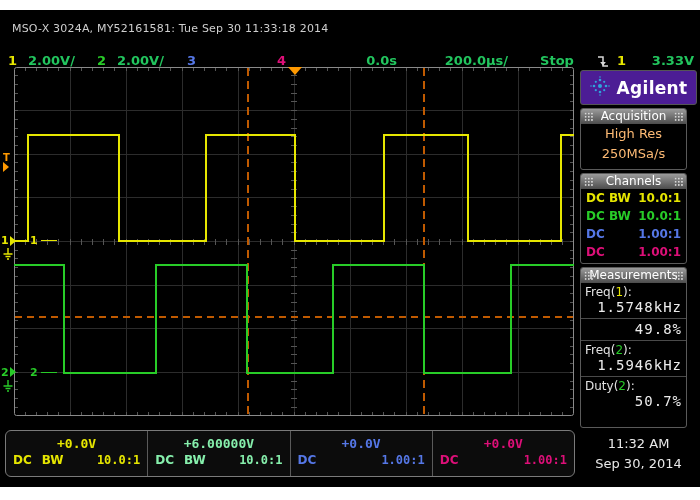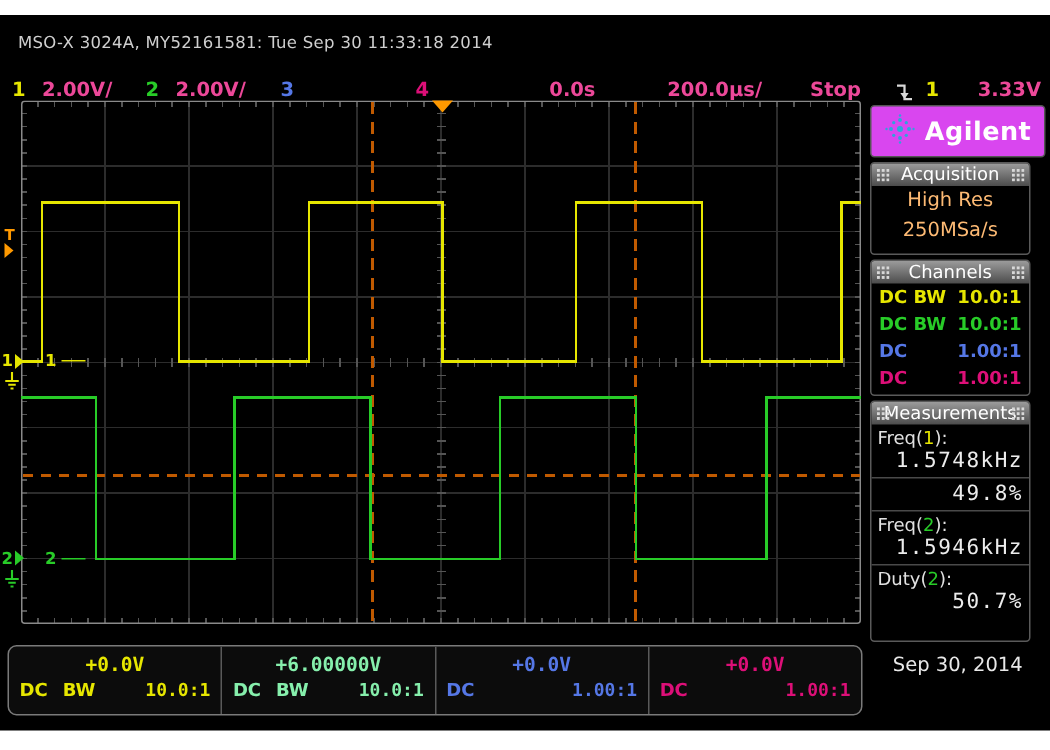--- a/index.html
+++ b/index.html
@@ -3,21 +3,21 @@
 <meta charset="utf-8">
 <style>
   * { margin:0; padding:0; box-sizing:border-box; }
   html,body { background:#ffffff; }
   body { font-family:"DejaVu Sans", sans-serif; }
   .stage { position:relative; width:700px; height:500px; background:#ffffff; overflow:hidden; }
   .screen { position:absolute; left:0; top:10px; width:700px; height:477px; background:#000; }
   .abs { position:absolute; }
   .title-bar { left:12px; top:12px; font-size:11px; color:#cfcfcf; letter-spacing:0.2px; white-space:nowrap; }
   .stat { top:43px; height:17px; font-size:13px; font-weight:bold; white-space:nowrap; }
-  .dimtxt { color:#ec4899; }
+  .dimtxt { color:#22c55e; }
   .mono { font-family:"DejaVu Sans Mono", monospace; }
   .plot-wrap { left:14px; top:57px; width:560px; height:349px; }
   .tri-down { width:0; height:0; border-left:7px solid transparent; border-right:7px solid transparent; border-top:8px solid #ff9900; }
   .tri-right { width:0; height:0; border-top:5px solid transparent; border-bottom:5px solid transparent; border-left:6px solid currentColor; }
   .marker-col { display:flex; flex-direction:column; align-items:center; line-height:9px; }
   .ref-marker { display:flex; align-items:center; font-size:11px; font-weight:bold; }
   .panel-box { left:580px; width:107px; border:1px solid #5a5a5a; border-radius:3px; background:#000; }
   .sec-hdr { position:relative; height:15px; background:linear-gradient(#9b9b9b,#4c4c4c); color:#fff; font-size:12px; text-align:center; line-height:15px; border-radius:2px 2px 0 0; }
   .grip { position:absolute; top:3px; width:9px; height:9px; background-image:radial-gradient(#d8d8d8 1px, rgba(0,0,0,0) 1.2px); background-size:3.2px 3.2px; }
   .grip.l { left:3px; } .grip.r { right:3px; }
@@ -28,21 +28,21 @@
   .m-label { font-size:12px; color:#e2e2e2; }
   .m-value { text-align:right; font-size:14px; color:#ececec; letter-spacing:1px; }
   .bottom-bar { left:5px; top:420px; width:570px; height:47px; background:#0c0c0c; border:1px solid #7a7a7a; border-radius:6px; display:flex; overflow:hidden; }
   .b-seg { flex:1; padding:4px 7px 3px 7px; }
   .b-seg + .b-seg { border-left:1px solid #5a5a5a; }
   .b-off { text-align:center; font-size:13px; font-weight:bold; line-height:17px; }
   .b-line2 { display:flex; font-size:12px; font-weight:bold; line-height:17px; }
   .b-line2 .bw { margin-left:10px; }
   .b-line2 .probe { margin-left:auto; }
   .clock { left:580px; top:424px; width:117px; text-align:center; color:#e8e8e8; font-size:13px; line-height:20px; }
-  .logo-box { left:580px; top:60px; width:117px; height:35px; border:1px solid #555; border-radius:3px; display:flex; align-items:center; justify-content:center; gap:7px; background:#d946ef; }
+  .logo-box { left:580px; top:60px; width:117px; height:35px; border:1px solid #555; border-radius:3px; display:flex; align-items:center; justify-content:center; gap:7px; background:#4c1d95; }
   .brand { color:#fff; font-size:17px; font-weight:bold; letter-spacing:0.3px; }
 </style>
 </head>
 <body>
 
 <div class="stage">
   <div class="screen">
 
     <div class="abs title-bar">MSO-X 3024A, MY52161581: Tue Sep 30 11:33:18 2014</div>
 
@@ -497,17 +497,18 @@
         <div class="b-off mono">+0.0V</div>
         <div class="b-line2">
           <span>DC</span>
           <span class="bw"></span>
           <span class="probe mono">1.00:1</span>
         </div>
       </div>
     </div>
 
     <div class="abs clock">
+      <div>11:32 AM</div>
       <div>Sep 30, 2014</div>
     </div>
 
   </div>
 </div>
 
 </body></html>

